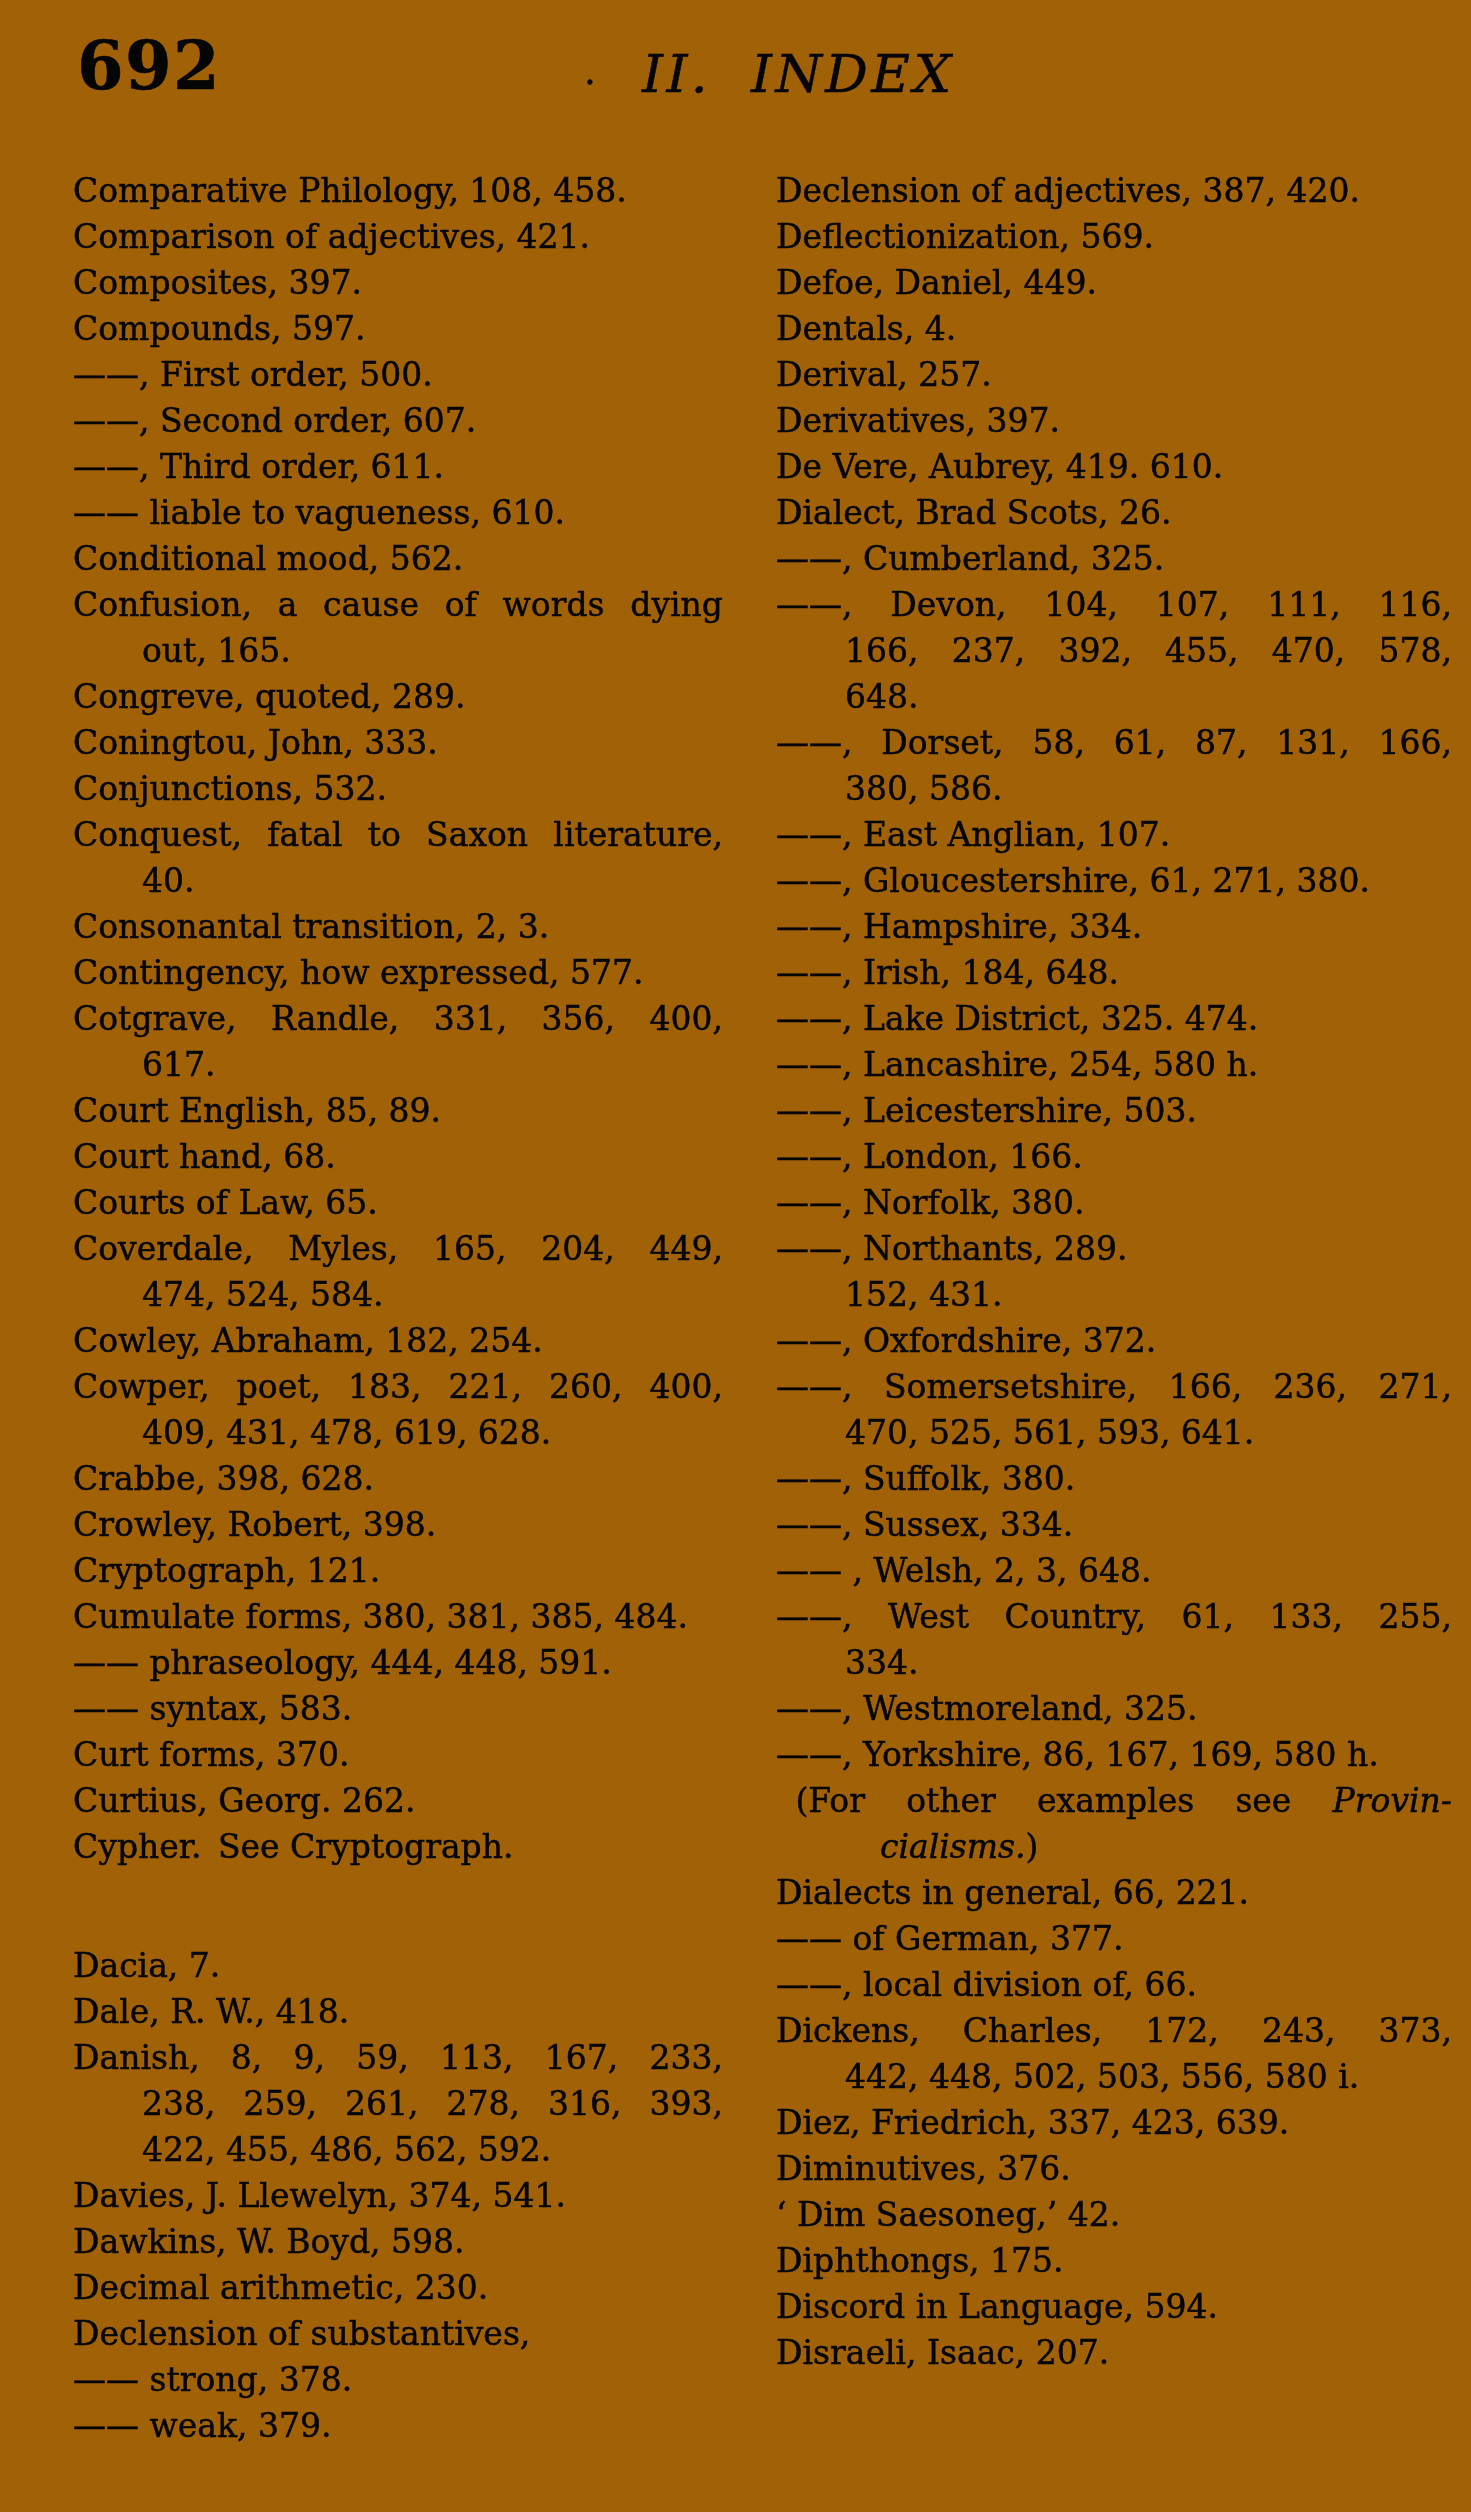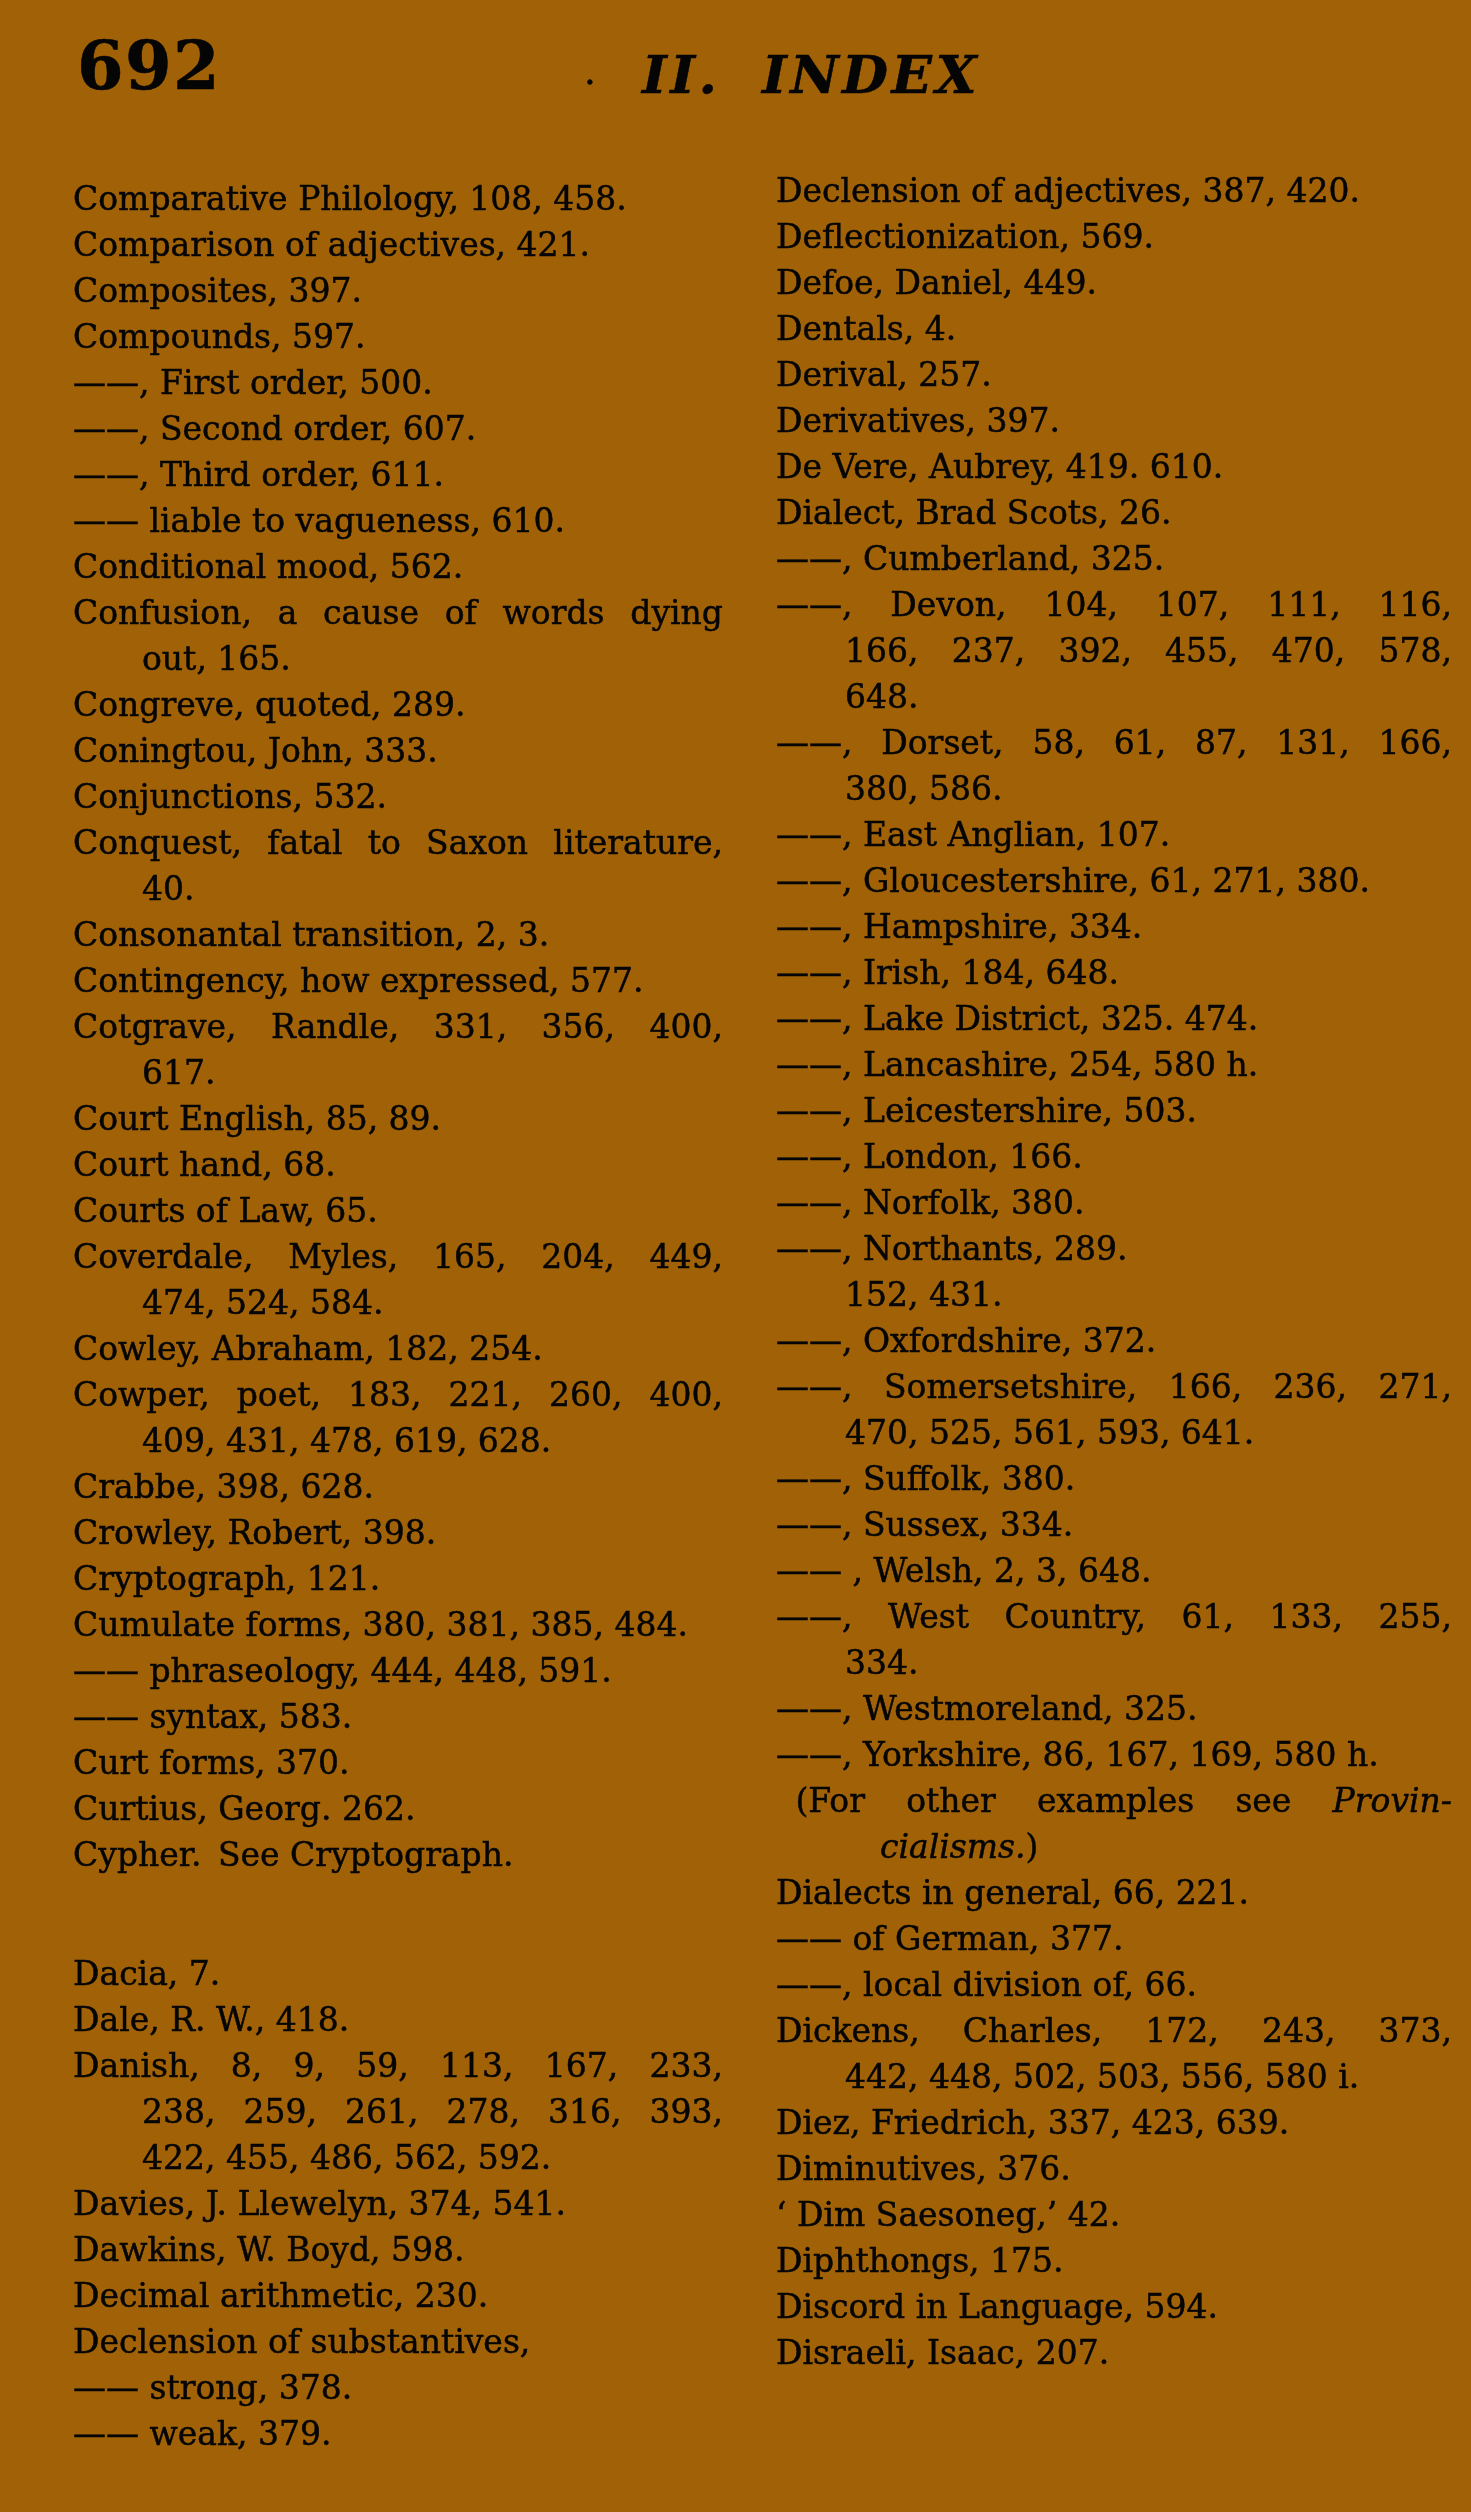--- a/index.html
+++ b/index.html
@@ -23,39 +23,39 @@
     top: 26px;
     font-size: 67px;
     font-weight: bold;
     letter-spacing: 1.4px;
   }
   .header-title {
     position: absolute;
     left: 642px;
     top: 43px;
     font-size: 53px;
-    font-weight: bold;
+    font-weight: normal;
     font-style: italic;
     letter-spacing: 3.5px;
     word-spacing: 19.4px;
     white-space: nowrap;
   }
   .header-artifact-dot {
     position: absolute;
     left: 584px;
     top: 50px;
     font-size: 37px;
   }
   .col {
     position: absolute;
     top: 168px;
     font-size: 33px;
     line-height: 46px;
   }
-  .col-left  { left: 73px;  width: 650px; margin-top: 8px; }
+  .col-left  { left: 73px;  width: 650px; }
   .col-right { left: 776px; width: 676px; }
   .entry { margin: 0; }
   .ln {
     white-space: nowrap;
     text-align: left;
   }
   .ln.fill {
     text-align: justify;
     text-align-last: justify;
   }

